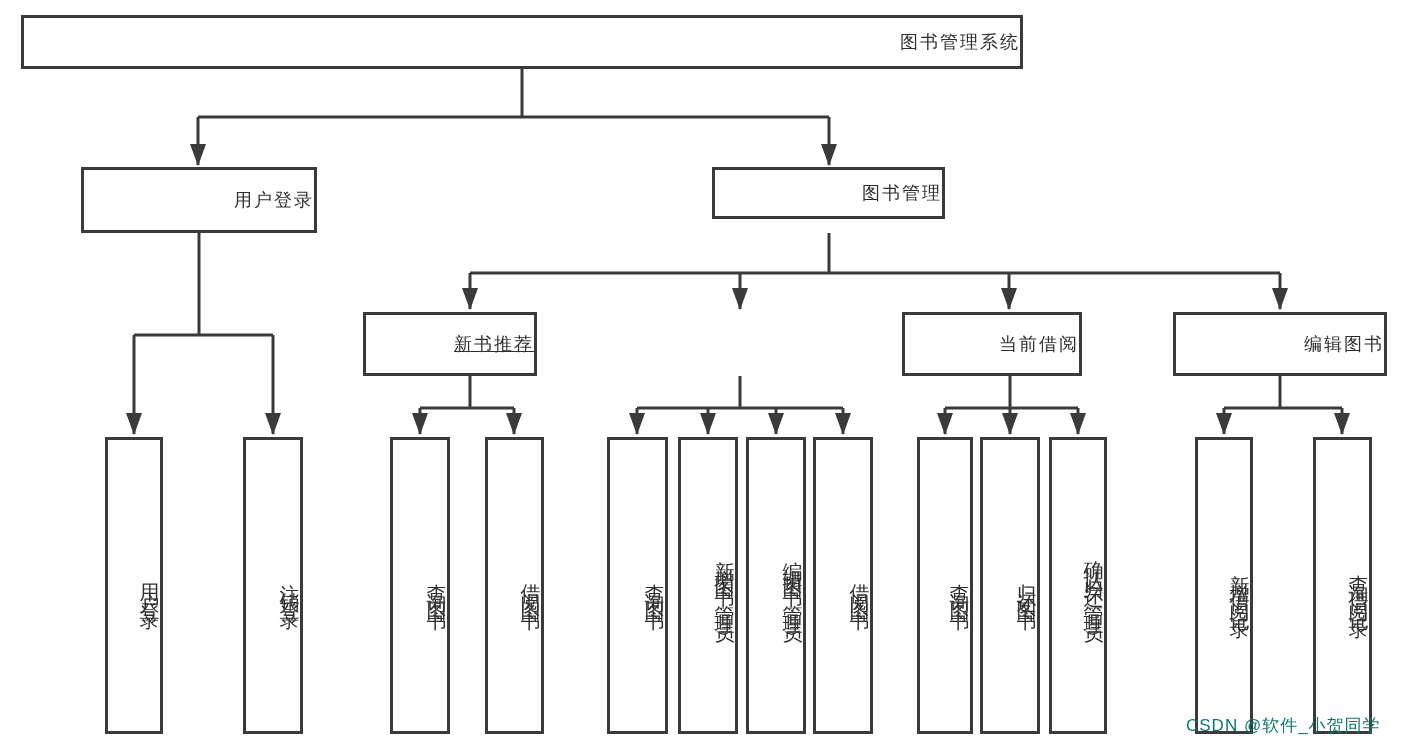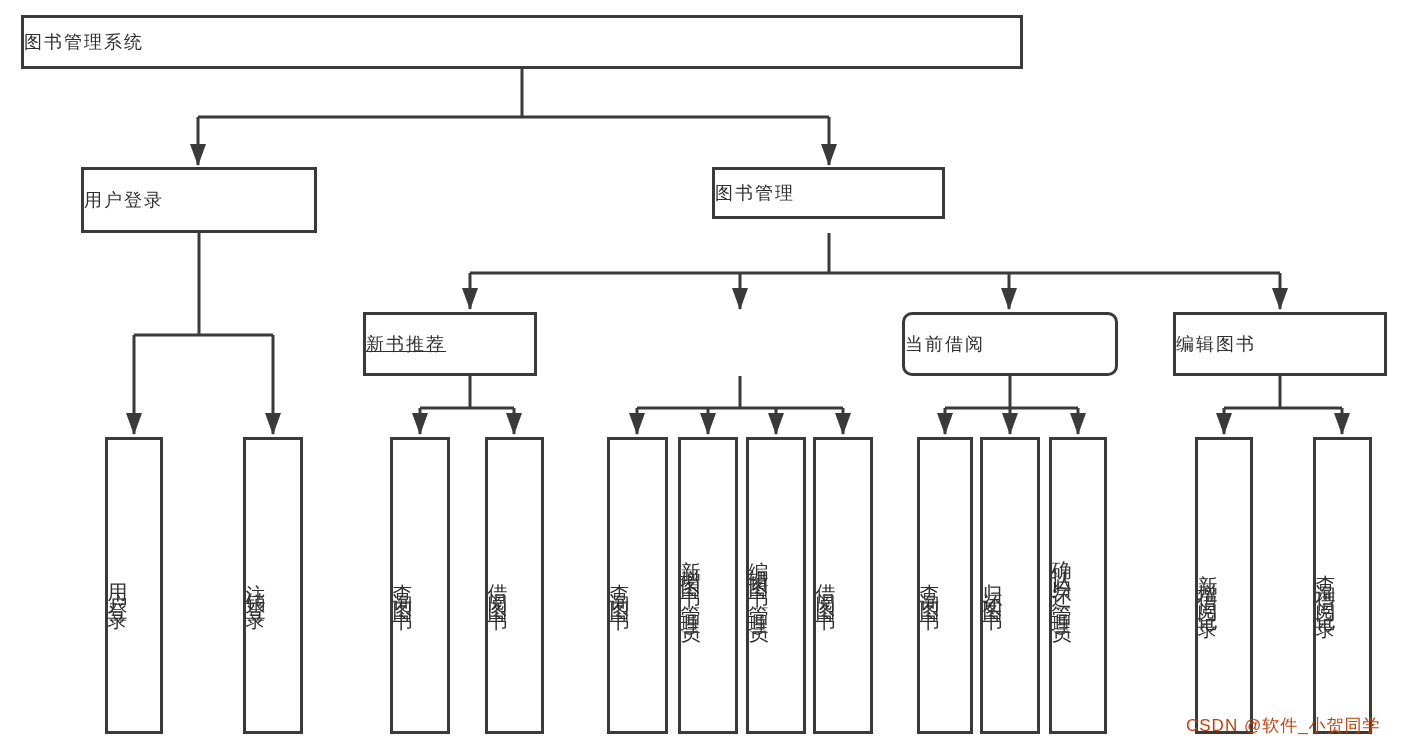--- a/index.html
+++ b/index.html
@@ -21,21 +21,21 @@
     top: 0;
     z-index: 0;
   }
   .node {
     position: absolute;
     box-sizing: border-box;
     border: 3px solid #3a3a3a;
     background: #ffffff;
     display: flex;
     align-items: center;
-    justify-content: flex-start;
+    justify-content: flex-end;
     color: #2f2f2f;
     z-index: 1;
   }
   .hlabel {
     font-size: 18px;
     letter-spacing: 2px;
     white-space: nowrap;
   }
   .vtext {
     writing-mode: vertical-rl;
@@ -44,21 +44,21 @@
     letter-spacing: 9px;
     line-height: 1;
     color: #2f2f2f;
   }
   .root-box   { left: 21px;  top: 15px;  width: 1002px; height: 54px; }
   .b-user     { left: 81px;  top: 167px; width: 236px;  height: 66px; }
   .b-mgmt     { left: 712px; top: 167px; width: 233px;  height: 52px; }
   .l3         { top: 312px; height: 64px; }
   .l3-rec     { left: 363px;  width: 174px; text-decoration: underline; }
   .l3-borrow  { left: 633px;  width: 214px; }
-  .l3-current { left: 902px;  width: 216px; border-radius: 10px; }
+  .l3-current { left: 902px;  width: 180px; }
   .l3-records { left: 1173px; width: 214px; }
   .leaf       { top: 437px; height: 297px; }
   .lf-login    { left: 105px;  width: 58px; }
   .lf-logout   { left: 243px;  width: 60px; }
   .lf-recq     { left: 390px;  width: 60px; }
   .lf-recb     { left: 485px;  width: 59px; }
   .lf-bbq      { left: 607px;  width: 61px; }
   .lf-bbadd    { left: 678px;  width: 60px; }
   .lf-bbedit   { left: 746px;  width: 60px; }
   .lf-bbborrow { left: 813px;  width: 60px; }
@@ -66,21 +66,21 @@
   .lf-cbret    { left: 980px;  width: 60px; }
   .lf-cbconf   { left: 1049px; width: 58px; }
   .lf-bradd    { left: 1195px; width: 58px; }
   .lf-brq      { left: 1313px; width: 59px; }
   .watermark {
     position: absolute;
     left: 1186px;
     top: 714px;
     font-size: 17px;
     letter-spacing: 1px;
-    color: #c2410c;
+    color: #0f766e;
     white-space: nowrap;
     z-index: 5;
   }
 </style>
 </head>
 <body>
 
 <div class="canvas">
 
   <svg class="connectors" width="1405" height="747" viewBox="0 0 1405 747">

